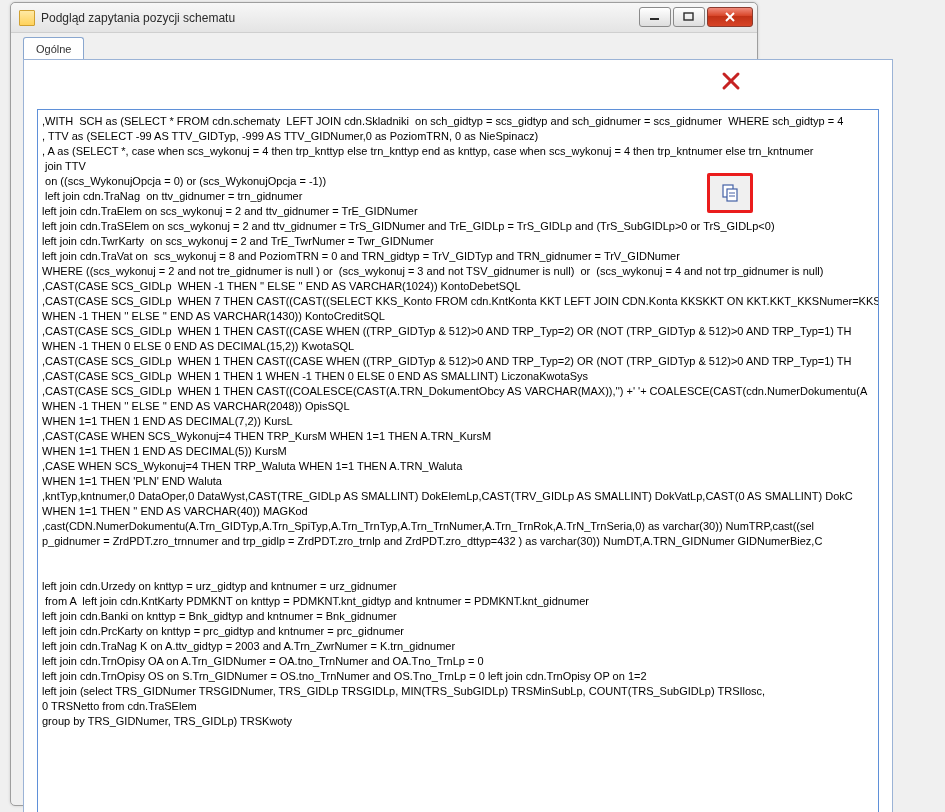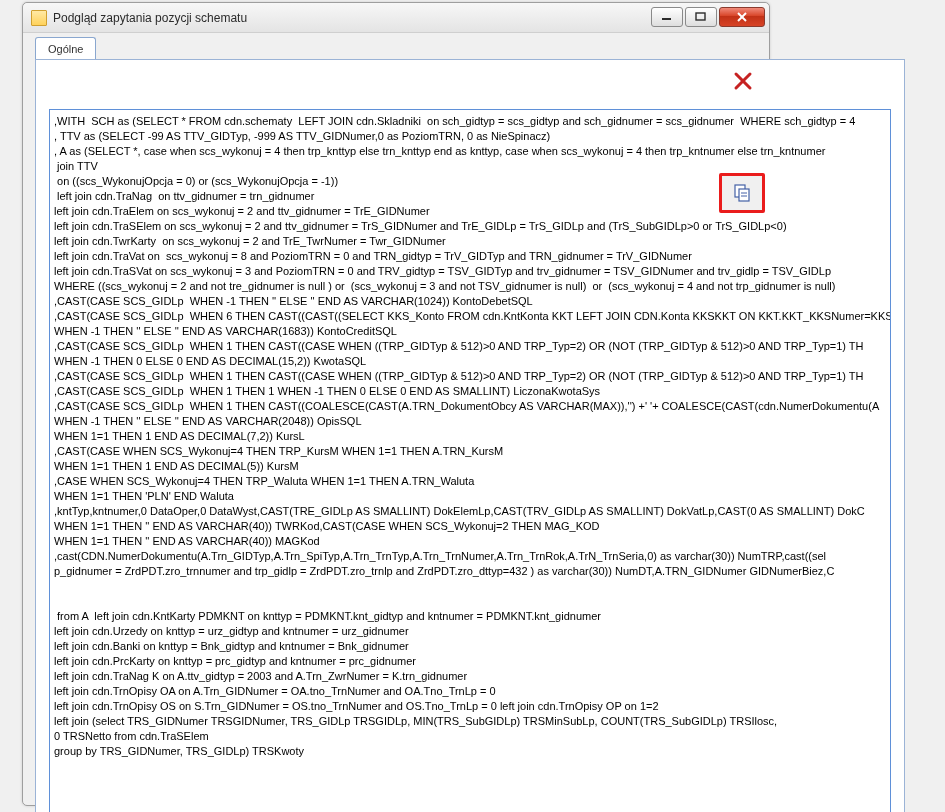--- a/index.html
+++ b/index.html
@@ -10,21 +10,21 @@
     font-family: Tahoma, "Segoe UI", Arial, sans-serif;
     font-size: 11px;
     background: #f0f0f0;
     overflow: hidden;
     box-sizing: border-box;
   }
   *, *::before, *::after { box-sizing: inherit; }
 
   .window {
     position: absolute;
-    left: 22px;
+    left: 10px;
     top: 2px;
     width: 748px;
     height: 804px;
     border: 1px solid #9e9e9e;
     border-radius: 5px;
     background: #f0f0f0;
     box-shadow: 0 0 3px rgba(0,0,0,0.15);
     display: flex;
     flex-direction: column;
   }
@@ -217,45 +217,43 @@
           <p>,WITH  SCH as (SELECT * FROM cdn.schematy  LEFT JOIN cdn.Skladniki  on sch_gidtyp = scs_gidtyp and sch_gidnumer = scs_gidnumer  WHERE sch_gidtyp = 4</p>
           <p>, TTV as (SELECT -99 AS TTV_GIDTyp, -999 AS TTV_GIDNumer,0 as PoziomTRN, 0 as NieSpinacz)</p>
           <p>, A as (SELECT *, case when scs_wykonuj = 4 then trp_knttyp else trn_knttyp end as knttyp, case when scs_wykonuj = 4 then trp_kntnumer else trn_kntnumer</p>
           <p> join TTV</p>
           <p> on ((scs_WykonujOpcja = 0) or (scs_WykonujOpcja = -1))</p>
           <p> left join cdn.TraNag  on ttv_gidnumer = trn_gidnumer</p>
           <p>left join cdn.TraElem on scs_wykonuj = 2 and ttv_gidnumer = TrE_GIDNumer</p>
           <p>left join cdn.TraSElem on scs_wykonuj = 2 and ttv_gidnumer = TrS_GIDNumer and TrE_GIDLp = TrS_GIDLp and (TrS_SubGIDLp&gt;0 or TrS_GIDLp&lt;0)</p>
           <p>left join cdn.TwrKarty  on scs_wykonuj = 2 and TrE_TwrNumer = Twr_GIDNumer</p>
           <p>left join cdn.TraVat on  scs_wykonuj = 8 and PoziomTRN = 0 and TRN_gidtyp = TrV_GIDTyp and TRN_gidnumer = TrV_GIDNumer</p>
-          <p>left join cdn.TraSVat on scs_wykonuj = 3 and PoziomTRN = 0 and TRV_gidtyp = TSV_GIDTyp and trv_gidnumer = TSV_GIDNumer and trv_gidlp = TSV_GIDLp</p>
           <p>WHERE ((scs_wykonuj = 2 and not tre_gidnumer is null ) or  (scs_wykonuj = 3 and not TSV_gidnumer is null)  or  (scs_wykonuj = 4 and not trp_gidnumer is null)</p>
           <p>,CAST(CASE SCS_GIDLp  WHEN -1 THEN '' ELSE '' END AS VARCHAR(1024)) KontoDebetSQL</p>
-          <p>,CAST(CASE SCS_GIDLp  WHEN 6 THEN CAST((CAST((SELECT KKS_Konto FROM cdn.KntKonta KKT LEFT JOIN CDN.Konta KKSKKT ON KKT.KKT_KKSNumer=KKS</p>
-          <p>WHEN -1 THEN '' ELSE '' END AS VARCHAR(1683)) KontoCreditSQL</p>
+          <p>,CAST(CASE SCS_GIDLp  WHEN 7 THEN CAST((CAST((SELECT KKS_Konto FROM cdn.KntKonta KKT LEFT JOIN CDN.Konta KKSKKT ON KKT.KKT_KKSNumer=KKS</p>
+          <p>WHEN -1 THEN '' ELSE '' END AS VARCHAR(1430)) KontoCreditSQL</p>
           <p>,CAST(CASE SCS_GIDLp  WHEN 1 THEN CAST((CASE WHEN ((TRP_GIDTyp &amp; 512)&gt;0 AND TRP_Typ=2) OR (NOT (TRP_GIDTyp &amp; 512)&gt;0 AND TRP_Typ=1) TH</p>
           <p>WHEN -1 THEN 0 ELSE 0 END AS DECIMAL(15,2)) KwotaSQL</p>
           <p>,CAST(CASE SCS_GIDLp  WHEN 1 THEN CAST((CASE WHEN ((TRP_GIDTyp &amp; 512)&gt;0 AND TRP_Typ=2) OR (NOT (TRP_GIDTyp &amp; 512)&gt;0 AND TRP_Typ=1) TH</p>
           <p>,CAST(CASE SCS_GIDLp  WHEN 1 THEN 1 WHEN -1 THEN 0 ELSE 0 END AS SMALLINT) LiczonaKwotaSys</p>
           <p>,CAST(CASE SCS_GIDLp  WHEN 1 THEN CAST((COALESCE(CAST(A.TRN_DokumentObcy AS VARCHAR(MAX)),'') +' '+ COALESCE(CAST(cdn.NumerDokumentu(A</p>
           <p>WHEN -1 THEN '' ELSE '' END AS VARCHAR(2048)) OpisSQL</p>
           <p>WHEN 1=1 THEN 1 END AS DECIMAL(7,2)) KursL</p>
           <p>,CAST(CASE WHEN SCS_Wykonuj=4 THEN TRP_KursM WHEN 1=1 THEN A.TRN_KursM</p>
           <p>WHEN 1=1 THEN 1 END AS DECIMAL(5)) KursM</p>
           <p>,CASE WHEN SCS_Wykonuj=4 THEN TRP_Waluta WHEN 1=1 THEN A.TRN_Waluta</p>
           <p>WHEN 1=1 THEN 'PLN' END Waluta</p>
           <p>,kntTyp,kntnumer,0 DataOper,0 DataWyst,CAST(TRE_GIDLp AS SMALLINT) DokElemLp,CAST(TRV_GIDLp AS SMALLINT) DokVatLp,CAST(0 AS SMALLINT) DokC</p>
-          <p>WHEN 1=1 THEN '' END AS VARCHAR(40)) TWRKod,CAST(CASE WHEN SCS_Wykonuj=2 THEN MAG_KOD</p>
           <p>WHEN 1=1 THEN '' END AS VARCHAR(40)) MAGKod</p>
           <p>,cast(CDN.NumerDokumentu(A.Trn_GIDTyp,A.Trn_SpiTyp,A.Trn_TrnTyp,A.Trn_TrnNumer,A.Trn_TrnRok,A.TrN_TrnSeria,0) as varchar(30)) NumTRP,cast((sel</p>
           <p>p_gidnumer = ZrdPDT.zro_trnnumer and trp_gidlp = ZrdPDT.zro_trnlp and ZrdPDT.zro_dttyp=432 ) as varchar(30)) NumDT,A.TRN_GIDNumer GIDNumerBiez,C</p>
           <p>&nbsp;</p>
           <p>&nbsp;</p>
+          <p>left join cdn.Urzedy on knttyp = urz_gidtyp and kntnumer = urz_gidnumer</p>
           <p> from A  left join cdn.KntKarty PDMKNT on knttyp = PDMKNT.knt_gidtyp and kntnumer = PDMKNT.knt_gidnumer</p>
-          <p>left join cdn.Urzedy on knttyp = urz_gidtyp and kntnumer = urz_gidnumer</p>
           <p>left join cdn.Banki on knttyp = Bnk_gidtyp and kntnumer = Bnk_gidnumer</p>
           <p>left join cdn.PrcKarty on knttyp = prc_gidtyp and kntnumer = prc_gidnumer</p>
           <p>left join cdn.TraNag K on A.ttv_gidtyp = 2003 and A.Trn_ZwrNumer = K.trn_gidnumer</p>
           <p>left join cdn.TrnOpisy OA on A.Trn_GIDNumer = OA.tno_TrnNumer and OA.Tno_TrnLp = 0</p>
           <p>left join cdn.TrnOpisy OS on S.Trn_GIDNumer = OS.tno_TrnNumer and OS.Tno_TrnLp = 0 left join cdn.TrnOpisy OP on 1=2</p>
           <p>left join (select TRS_GIDNumer TRSGIDNumer, TRS_GIDLp TRSGIDLp, MIN(TRS_SubGIDLp) TRSMinSubLp, COUNT(TRS_SubGIDLp) TRSIlosc,</p>
           <p>0 TRSNetto from cdn.TraSElem</p>
           <p>group by TRS_GIDNumer, TRS_GIDLp) TRSKwoty</p>
         </div>
     </div>

